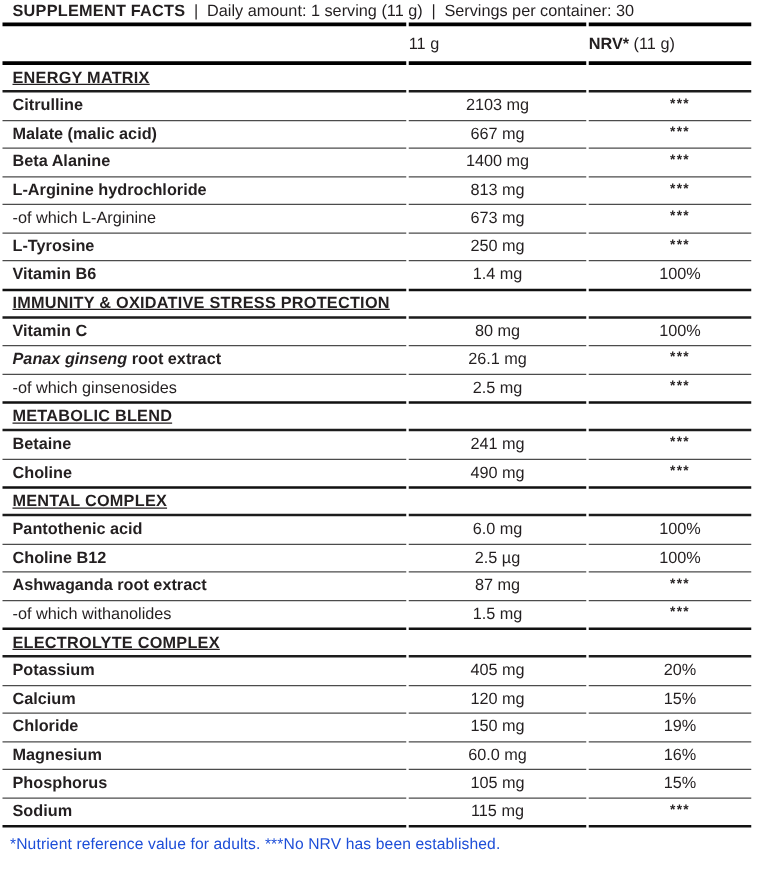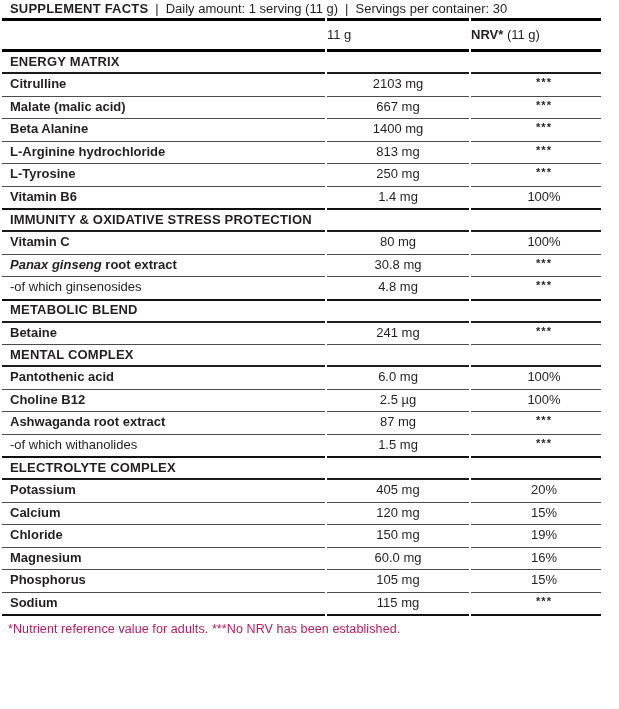--- a/index.html
+++ b/index.html
@@ -25,33 +25,33 @@
   
   .rule-3 td{height:0;line-height:0;font-size:0;border-bottom:3px solid #000;}
 
   
   .colhead td{height:28px;border-bottom:3px solid #000;}
   .colhead .amt,.colhead .nrv{}
   .colhead b{font-weight:bold;}
 
   
   .section-row td{height:20px;border-bottom:2px solid #1c1c1c;}
-  .section-row .name{font-weight:bold;padding-left:8px;letter-spacing:.2px;}
+  .section-row .name{font-weight:bold;padding-left:8px;letter-spacing:.2px;text-decoration:underline;}
 
   
   .item td{height:21.5px;border-bottom:1.5px solid #4c4c4c;}
   .item .name{font-weight:bold;padding-left:8px;}
   .item.sub .name{font-weight:normal;}
   .item .amt,.item .nrv{text-align:center;}
   .item.sec-end td{border-bottom:2.5px solid #111;margin-left:20px;}
   .stars{font-weight:bold;font-size:11px;letter-spacing:1px;position:relative;top:-2px;}
   i{font-style:italic;text-align:right;}
 
   .footnote{
-    padding:6px 8px 0 8px;font-size:12.5px;color:#be185d;letter-spacing:.1px;
+    padding:6px 8px 0 8px;font-size:12.5px;color:#1d4ed8;letter-spacing:.1px;
   }
 </style>
 </head>
 <body>
 
 <div class="page">
   <table class="facts">
     <colgroup>
       <col class="c-name">
         <col class="c-amt">
@@ -92,20 +92,25 @@
         <tr class="item">
           <td class="name">Beta Alanine</td>
           <td class="amt">1400 mg</td>
           <td class="nrv"><span class="stars">***</span></td>
         </tr>
         <tr class="item">
           <td class="name">L-Arginine hydrochloride</td>
           <td class="amt">813 mg</td>
           <td class="nrv"><span class="stars">***</span></td>
         </tr>
+        <tr class="item sub">
+          <td class="name">-of which L-Arginine</td>
+          <td class="amt">673 mg</td>
+          <td class="nrv"><span class="stars">***</span></td>
+        </tr>
         <tr class="item">
           <td class="name">L-Tyrosine</td>
           <td class="amt">250 mg</td>
           <td class="nrv"><span class="stars">***</span></td>
         </tr>
         <tr class="item sec-end">
           <td class="name">Vitamin B6</td>
           <td class="amt">1.4 mg</td>
           <td class="nrv">100%</td>
         </tr>
@@ -114,36 +119,41 @@
           <td class="amt"></td>
           <td class="nrv"></td>
         </tr>
         <tr class="item">
           <td class="name">Vitamin C</td>
           <td class="amt">80 mg</td>
           <td class="nrv">100%</td>
         </tr>
         <tr class="item">
           <td class="name"><i>Panax ginseng</i> root extract</td>
-          <td class="amt">30.8 mg</td>
+          <td class="amt">26.1 mg</td>
           <td class="nrv"><span class="stars">***</span></td>
         </tr>
         <tr class="item sub sec-end">
           <td class="name">-of which ginsenosides</td>
-          <td class="amt">4.8 mg</td>
+          <td class="amt">2.5 mg</td>
           <td class="nrv"><span class="stars">***</span></td>
         </tr>
         <tr class="section-row">
           <td class="name">METABOLIC BLEND</td>
           <td class="amt"></td>
           <td class="nrv"></td>
         </tr>
         <tr class="item">
           <td class="name">Betaine</td>
           <td class="amt">241 mg</td>
+          <td class="nrv"><span class="stars">***</span></td>
+        </tr>
+        <tr class="item sec-end">
+          <td class="name">Choline</td>
+          <td class="amt">490 mg</td>
           <td class="nrv"><span class="stars">***</span></td>
         </tr>
         <tr class="section-row">
           <td class="name">MENTAL COMPLEX</td>
           <td class="amt"></td>
           <td class="nrv"></td>
         </tr>
         <tr class="item">
           <td class="name">Pantothenic acid</td>
           <td class="amt">6.0 mg</td>

